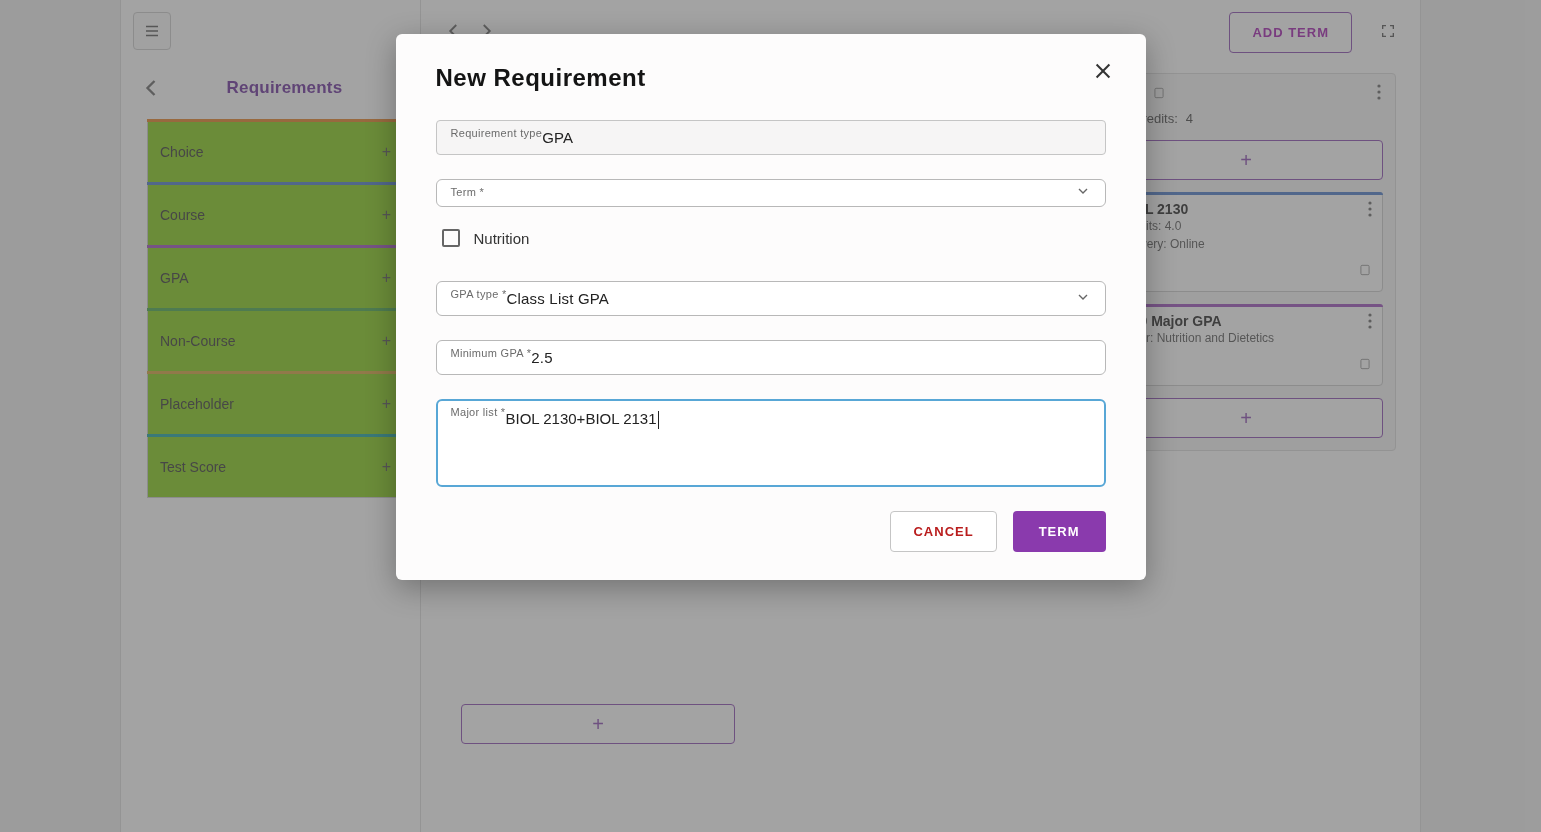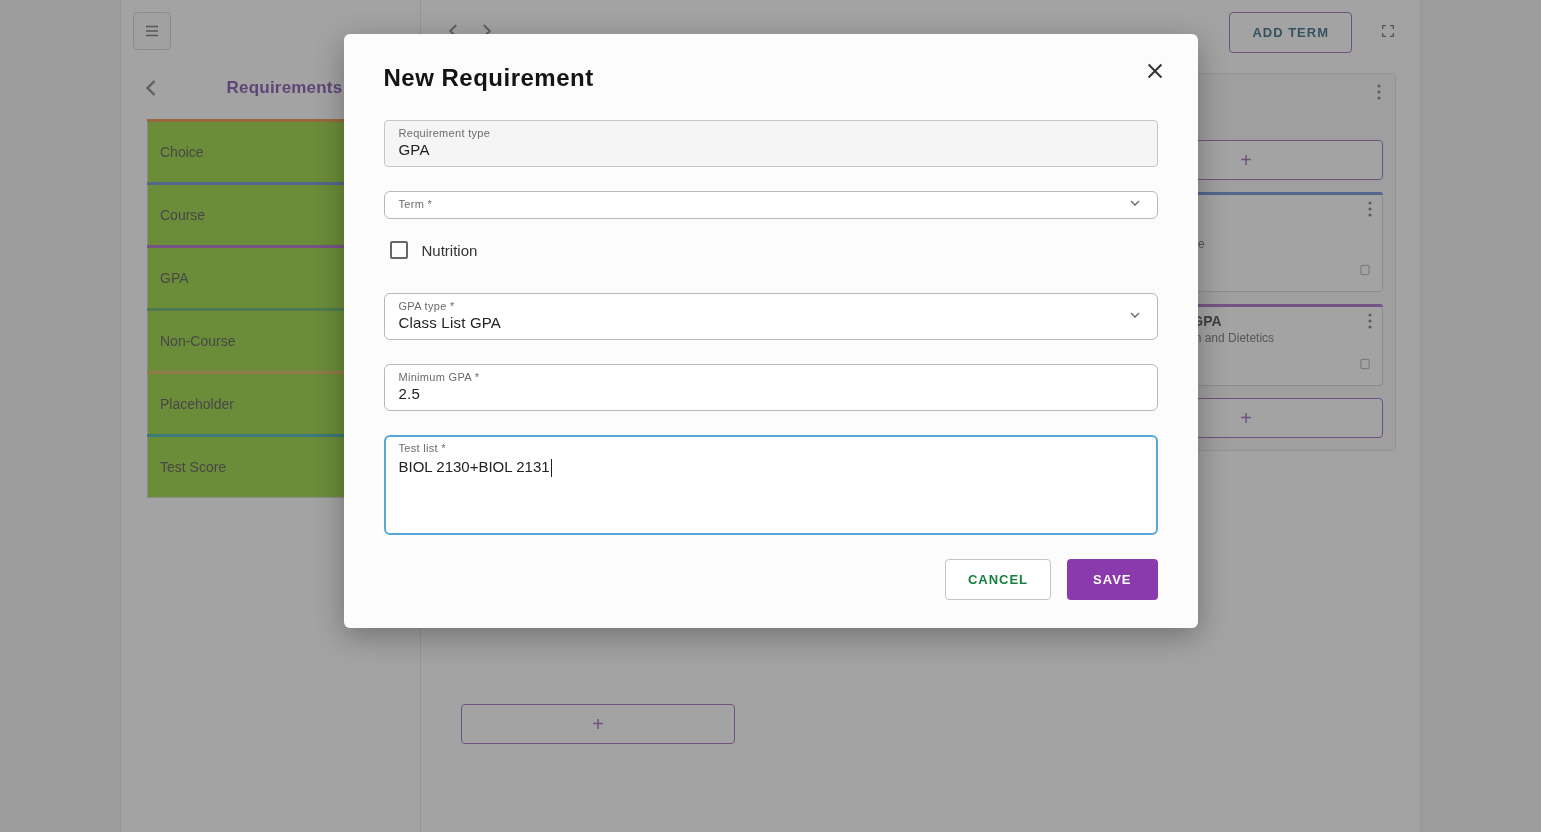--- a/index.html
+++ b/index.html
@@ -99,21 +99,21 @@
   .main-top {
     display:flex; align-items:center; justify-content:space-between;
     padding-bottom: 20px;
   }
   .nav-arrows { display:flex; gap:14px; }
   .nav-arrow svg { width:18px; height:18px; stroke:#666; }
   .top-right { display:flex; align-items:center; gap:28px; }
   .add-term {
     border: 1.5px solid #8b4ab2;
     background: transparent;
-    color:#0c4a6e;
+    color:#a21caf;
     font-weight:700;
     letter-spacing:1px;
     font-size:13px;
     padding: 12px 22px;
     border-radius:4px;
     margin-left:15px;
   }
   .fullscreen-icon svg { width:16px; height:16px; stroke:#555; }
 
   .terms-row {
@@ -184,21 +184,21 @@
   .course-bottom { display:flex; justify-content:space-between; align-items:center; margin-top:10px; }
 
   
   .overlay {
     position:absolute; inset:0;
     background:rgba(88,88,88,0.55);
     display:flex; align-items:flex-start; justify-content:center;
     padding-top:34px;
   }
   .modal {
-    width: 854px;
+    width: 750px;
     background:#fdfcfc;
     border-radius:6px;
     box-shadow:0 8px 30px rgba(0,0,0,0.3);
     padding: 30px 40px 28px 40px;
     box-sizing:border-box;
     position:relative;
   }
   .modal-title {
     font-size:24px; font-weight:700; color:#141414;
     letter-spacing:.5px;
@@ -208,21 +208,21 @@
     width:30px; height:30px; display:flex; align-items:center; justify-content:center;
   }
   .modal-close svg { width:22px; height:22px; }
 
   .field {
     border:1px solid #b8b8b8;
     border-radius:6px;
     background:#fff;
     margin-top:24px;
     padding:6px 14px 8px 14px;
-    display:flex; flex-direction:column;
+    display:flex; flex-direction:row;
     position:relative;
   }
   .field.first-field { margin-top: 28px; background:#f6f5f5; border-color:#c5c5c5; border-radius:4px; }
   .field-label {
     font-size:11px; color:#6b6b6b;
     letter-spacing:.3px;
   }
   .field-value {
     font-size:15px; color:#222; margin-top:2px;
     letter-spacing:.2px;
@@ -256,21 +256,21 @@
     position:relative;
   }
   .cursor {
     display:inline-block; width:1px; height:18px; background:#222; vertical-align:middle; margin-left:1px;
   }
 
   .modal-footer {
     display:flex; justify-content:flex-end; gap:16px; margin-top:24px;
   }
   .btn-cancel {
-    border:1px solid #c5c5c5; background:#fff; color:#15803d;
+    border:1px solid #c5c5c5; background:#fff; color:#b91c1c;
     font-weight:700; letter-spacing:1px; font-size:13px;
     padding:12px 22px; border-radius:4px;text-align:right;
   }
   .btn-save {
     border:none; background:#8a3aad; color:#fff;
     font-weight:700; letter-spacing:1px; font-size:13px;
     padding:12px 26px; border-radius:4px;
   }
 </style>
 </head>
@@ -472,26 +472,26 @@
             </svg>
         </span>
       </div>
 
       <div class="field">
         <span class="field-label">Minimum GPA *</span>
         <span class="field-value">2.5</span>
       </div>
 
       <div class="field focused">
-        <span class="field-label">Test list *</span>
+        <span class="field-label">Major list *</span>
         <div class="textarea">
           <span>BIOL 2130+BIOL 2131</span><span class="cursor"></span>
         </div>
       </div>
 
       <div class="modal-footer">
         <button class="btn-cancel">CANCEL</button>
-        <button class="btn-save">SAVE</button>
+        <button class="btn-save">TERM</button>
       </div>
     </div>
   </div>
 
 </div>
 
 </body></html>

